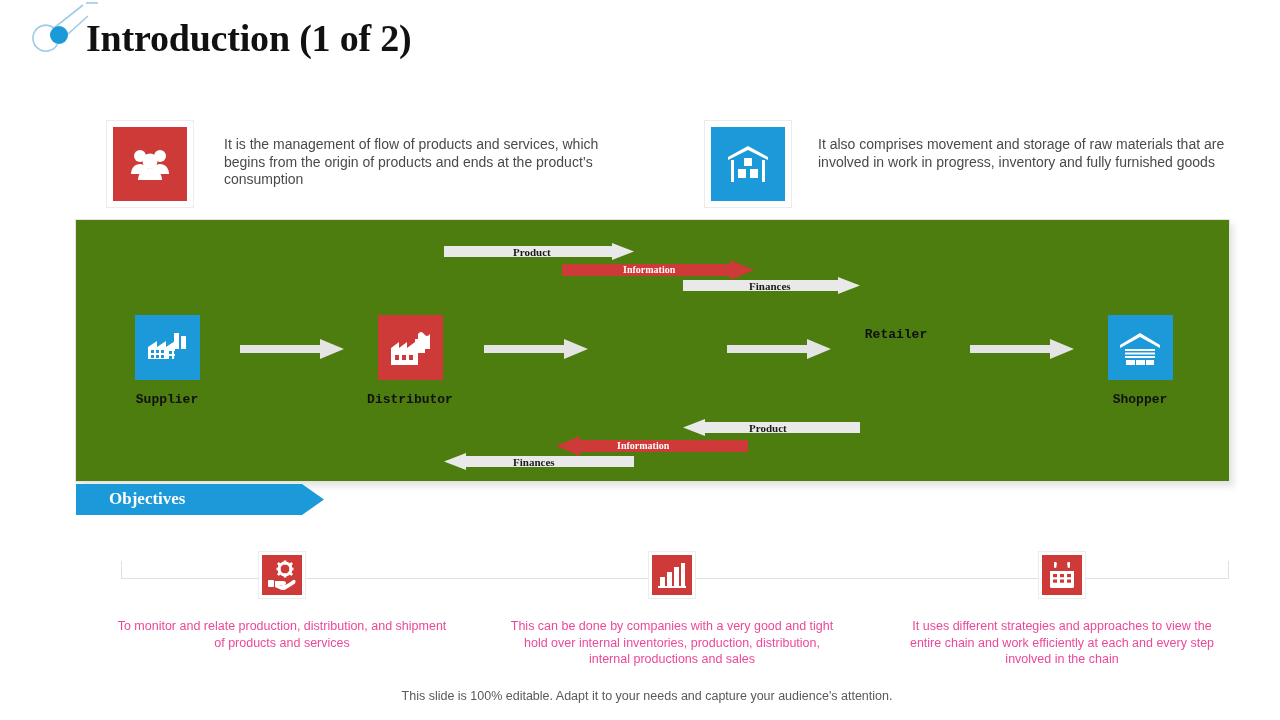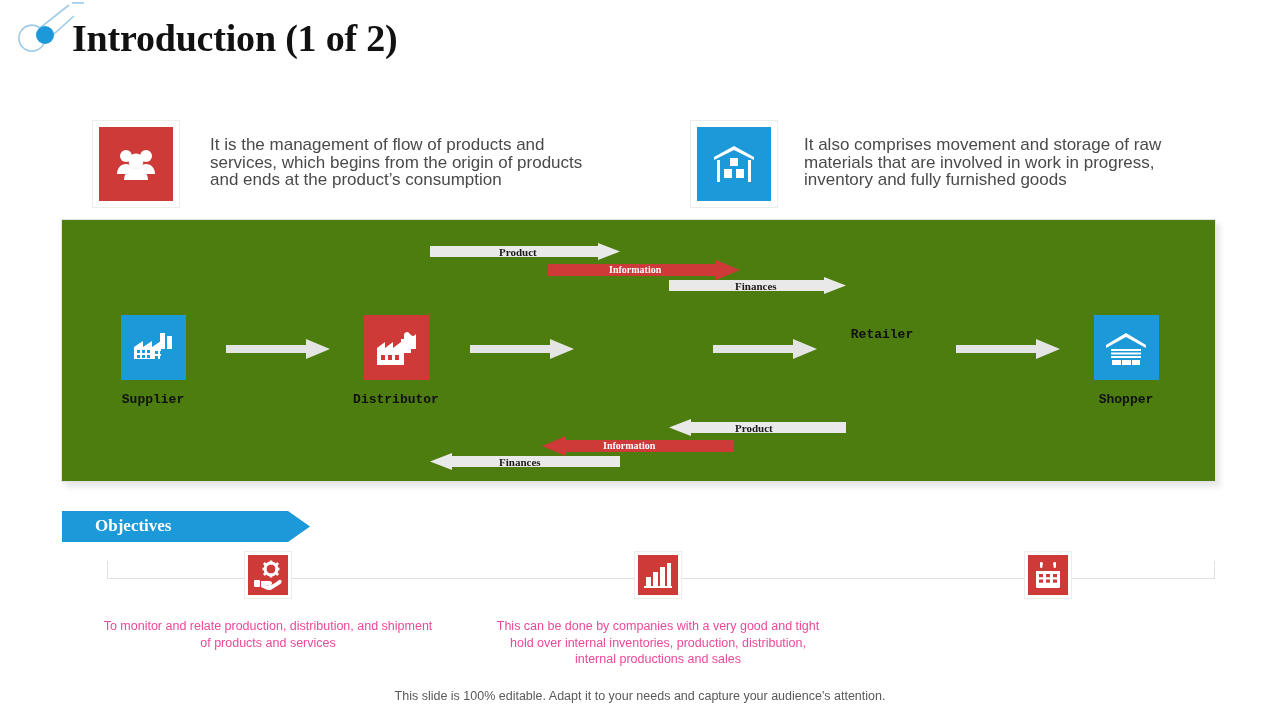--- a/index.html
+++ b/index.html
@@ -4,21 +4,21 @@
 <style>
   html,body{margin:0;padding:0;}
   body{
     width:1280px;height:720px;
     background:#ffffff;
     font-family:"Liberation Sans", sans-serif;
     color:#404040;
     overflow:hidden;
     position:relative;
   }
-  .slide{position:absolute;inset:0;}
+  .slide{position:absolute;inset:0;margin-left:14px;}
 
   
   .title-deco{position:absolute;left:14px;top:2px;width:72px;height:56px;}
   .page-title{
     position:absolute;left:72px;top:16px;
     font-family:"Liberation Serif", serif;
     font-size:38px;font-weight:700;color:#111111;
     letter-spacing:-0.2px;white-space:nowrap;
   }
 
@@ -27,21 +27,21 @@
   .intro-a{left:92px;top:120px;width:520px;}
   .intro-b{left:690px;top:120px;width:530px;}
   .intro-icon{
     width:88px;height:88px;flex:0 0 88px;
     display:flex;align-items:center;justify-content:center;
     border:1px solid #ececec;background:#fff;box-sizing:border-box;
   }
   .intro-icon .sq{width:74px;height:74px;display:flex;align-items:center;justify-content:center;}
   .intro-text{
     margin-left:30px;margin-top:16px;
-    font-size:17px;line-height:17.5px;color:#4a4a4a;
+    font-size:14px;line-height:17.5px;color:#4a4a4a;
   }
   .intro-b .intro-text{margin-left:26px;}
 
   
   .panel{
     position:absolute;left:61px;top:219px;width:1155px;height:263px;
     background:#4d7c0f;border:1px solid #e3e3e3;box-sizing:border-box;
     box-shadow:4px 5px 6px rgba(0,0,0,.10);
   }
 
@@ -51,21 +51,21 @@
   .arrowimg{position:absolute;}
 
   
   .node{position:absolute;width:130px;text-align:center;}
   .node .tile{width:65px;height:65px;margin:0 auto;display:flex;align-items:center;justify-content:center;}
   .node .lbl{margin-top:12px;font-family:Liberation Mono, monospace;font-weight:700;font-size:13px;color:#111;}
   .chevron{position:absolute;}
 
   
   .obj-banner{
-    position:absolute;left:62px;top:511px;width:248px;height:31px;
+    position:absolute;left:62px;top:484px;width:248px;height:31px;
   }
   .obj-banner .txt{
     position:absolute;left:33px;top:5px;
     font-family:"Liberation Serif", serif;font-weight:700;font-size:17px;color:#ffffff;
   }
   .obj-line{position:absolute;left:107px;top:578px;width:1108px;height:1px;background:#e0e0e0;}
   .obj-tick{position:absolute;left:107px;top:561px;width:1px;height:18px;background:#e0e0e0;}
   .obj-tick-r{position:absolute;left:1214px;top:561px;width:1px;height:18px;background:#e0e0e0;}
 
   .obj{position:absolute;width:330px;text-align:center;}
@@ -296,17 +296,18 @@
             <rect x="6" y="13" width="4" height="3.2"></rect>
             <rect x="13" y="13" width="4" height="3.2"></rect>
             <rect x="20" y="13" width="4" height="3.2"></rect>
             <rect x="6" y="18.5" width="4" height="3.2"></rect>
             <rect x="13" y="18.5" width="4" height="3.2"></rect>
             <rect x="20" y="18.5" width="4" height="3.2"></rect>
           </g>
         </svg>
       </div>
     </div>
+    <div class="otxt">It uses different strategies and approaches to view the entire chain and work efficiently at each and every step involved in the chain</div>
   </div>
 
   <div class="footer">This slide is 100% editable. Adapt it to your needs and capture your audience's attention.</div>
 
 </div>
 
 </body></html>

